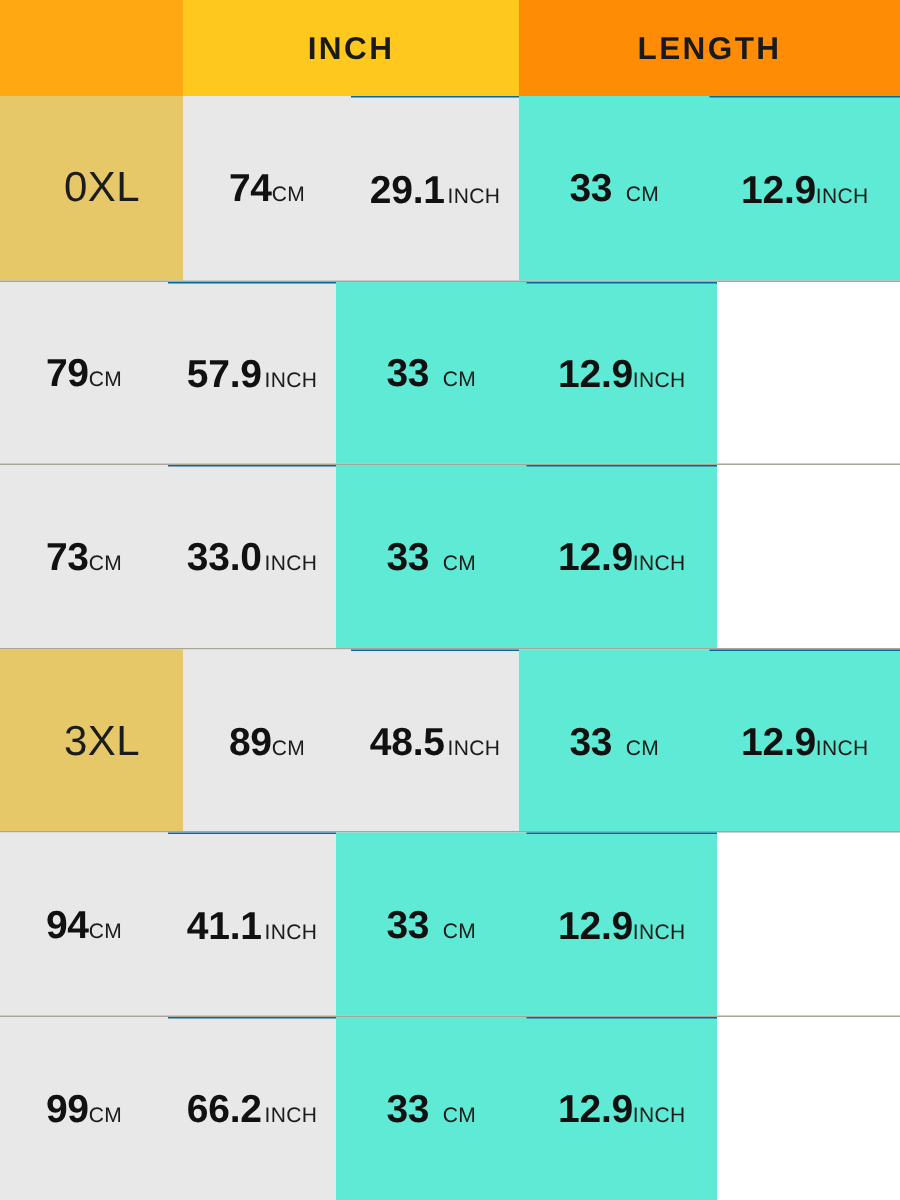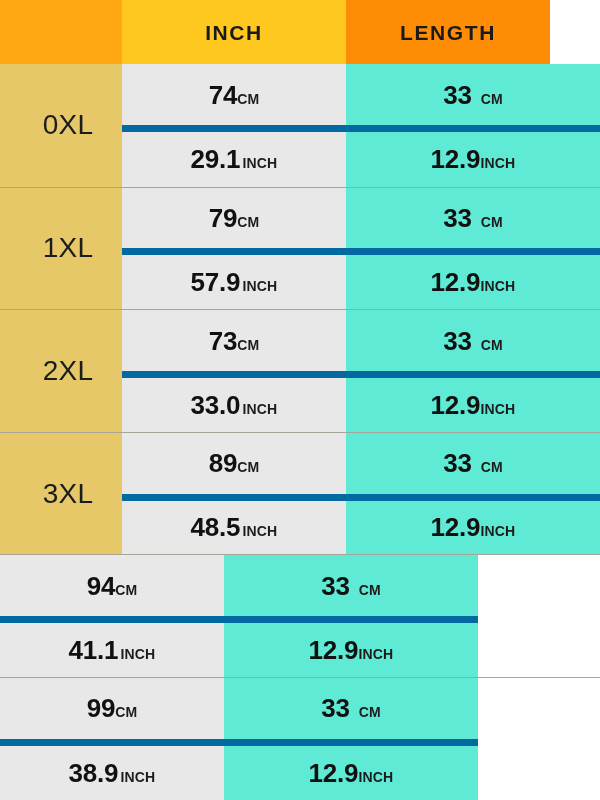--- a/index.html
+++ b/index.html
@@ -32,21 +32,21 @@
   }
   .hdr-size {
     width: 122px;
     background: #ffa812;
   }
   .hdr-waist {
     width: 224px;
     background: #ffc81e;
   }
   .hdr-length {
-    width: 204px;
+    width: 254px;
     background: #ff8c05;
   }
   .hdr-waist, .hdr-length {
     display: flex;
     align-items: center;
     justify-content: center;
   }
   .hdr-label {
     font-size: 21px;
     font-weight: bold;
@@ -89,21 +89,20 @@
     font-size: 28px;
     font-weight: normal;
     color: #1c1c1c;
     line-height: 1;
     letter-spacing: 0.3px;
   }
 
   
   .meas-col {
     display: flex;
-    flex-direction: column;
     box-sizing: border-box;
   }
   .meas-col.waist {
     width: 224px;
     flex: 0 0 224px;
     background: #e8e8e8;
   }
   .meas-col.length {
     width: 254px;
     flex: 0 0 254px;
@@ -111,38 +110,38 @@
   }
 
   .meas-cell {
     flex: 1 1 50%;
     display: flex;
     align-items: center;
     justify-content: center;
     box-sizing: border-box;
   }
   .meas-cell.inch-cell {
-    border-top: 7px solid #0369a1;
+    border-top: 1px solid #0369a1;
   }
 
   .val-wrap {
     display: inline-flex;
     align-items: baseline;
     line-height: 1;
     white-space: nowrap;
   }
   .val-num {
     font-size: 26px;
     font-weight: bold;
     color: #111111;
     letter-spacing: -0.2px;
   }
   .val-unit {
     font-size: 14px;
-    font-weight: bold;
+    font-weight: normal;
     color: #1c1c1c;
     letter-spacing: 0.2px;
   }
   .val-unit.gap {
     margin-left: 9px;
   }
   .val-unit.nudge {
     margin-left: 2px;
   }
 </style>
@@ -191,23 +190,20 @@
         <div class="meas-cell inch-cell">
           <span class="val-wrap">
             <span class="val-num">12.9</span>
             <span class="val-unit">INCH</span>
           </span>
         </div>
       </div>
     </div>
 
     <div class="size-group">
-      <div class="size-cell">
-        <span class="size-label">1XL</span>
-      </div>
       <div class="meas-col waist">
         <div class="meas-cell cm-cell">
           <span class="val-wrap">
             <span class="val-num">79</span>
             <span class="val-unit">CM</span>
           </span>
         </div>
         <div class="meas-cell inch-cell">
           <span class="val-wrap">
             <span class="val-num">57.9</span>
@@ -225,23 +221,20 @@
         <div class="meas-cell inch-cell">
           <span class="val-wrap">
             <span class="val-num">12.9</span>
             <span class="val-unit">INCH</span>
           </span>
         </div>
       </div>
     </div>
 
     <div class="size-group">
-      <div class="size-cell">
-        <span class="size-label">2XL</span>
-      </div>
       <div class="meas-col waist">
         <div class="meas-cell cm-cell">
           <span class="val-wrap">
             <span class="val-num">73</span>
             <span class="val-unit">CM</span>
           </span>
         </div>
         <div class="meas-cell inch-cell">
           <span class="val-wrap">
             <span class="val-num">33.0</span>
@@ -333,21 +326,21 @@
     <div class="size-group">
       <div class="meas-col waist">
         <div class="meas-cell cm-cell">
           <span class="val-wrap">
             <span class="val-num">99</span>
             <span class="val-unit">CM</span>
           </span>
         </div>
         <div class="meas-cell inch-cell">
           <span class="val-wrap">
-            <span class="val-num">38.9</span>
+            <span class="val-num">66.2</span>
             <span class="val-unit nudge">INCH</span>
           </span>
         </div>
       </div>
       <div class="meas-col length">
         <div class="meas-cell cm-cell">
           <span class="val-wrap">
             <span class="val-num">33</span>
             <span class="val-unit gap">CM</span>
           </span>

